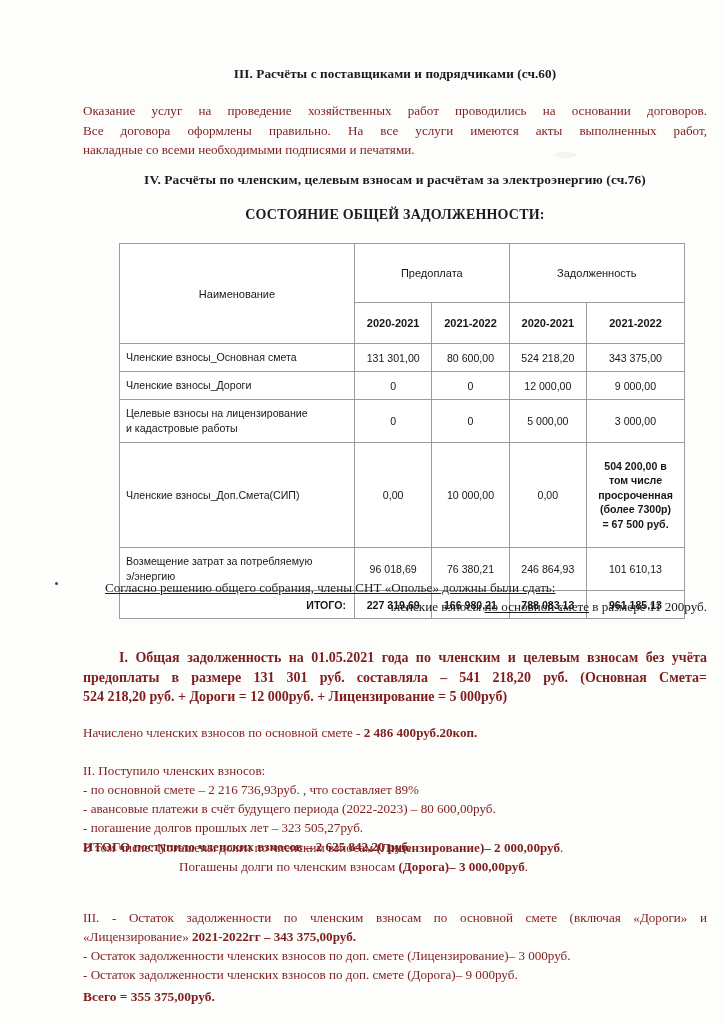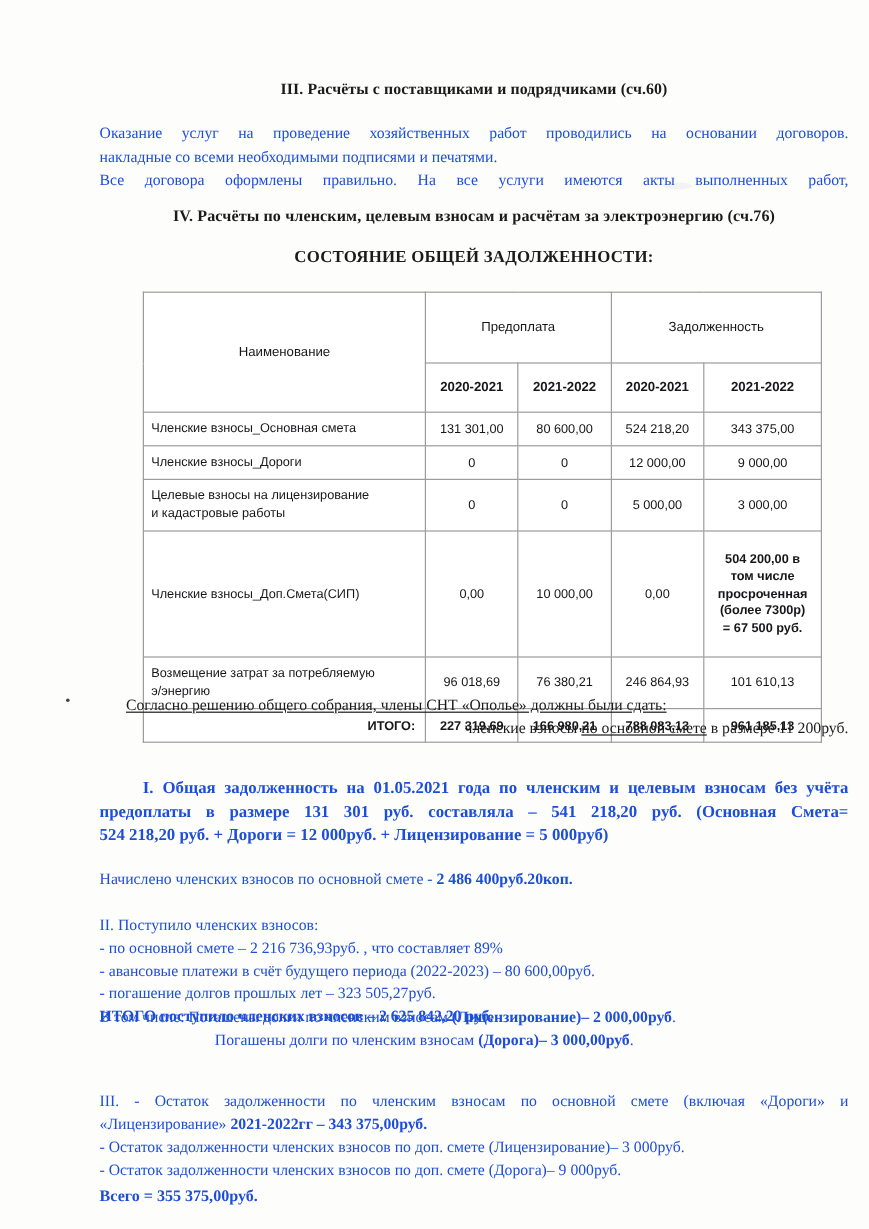--- a/index.html
+++ b/index.html
@@ -55,21 +55,21 @@
     letter-spacing: 0.2px;
     font-family: Liberation Serif, serif;
   }
 
   
   .para {
     position: absolute;
     font-size: 13.1px;
     line-height: 19.5px;
     text-align: justify;
-    color: #1d4ed8;
+    color: #7f1d1d;
   }
   .intro-para {
     left: 50px;
     width: 624px;
     top: 101px;
   }
   .intro-para .ln { display: block; }
   .intro-para .ln.j {
     text-align: justify;
     text-align-last: justify;
@@ -220,22 +220,22 @@
 
 <div class="page">
 
   <div class="smudge" style="left:300px;top:300px;width:40px;height:8px;"></div>
   <div class="smudge" style="left:520px;top:152px;width:24px;height:6px;"></div>
 
   <div class="h-center sect3-title">III. Расчёты с поставщиками и подрядчиками (сч.60)</div>
 
   <div class="para intro-para">
     <span class="ln j">Оказание услуг на проведение хозяйственных работ проводились на основании договоров.</span>
+    <span class="ln j">Все договора оформлены правильно. На все услуги имеются акты выполненных работ,</span>
     <span class="ln">накладные со всеми необходимыми подписями и печатями.</span>
-    <span class="ln j">Все договора оформлены правильно. На все услуги имеются акты выполненных работ,</span>
   </div>
 
   <div class="h-center sect4-title">IV. Расчёты по членским, целевым взносам и расчётам за электроэнергию (сч.76)</div>
 
   <div class="h-center table-caption">СОСТОЯНИЕ ОБЩЕЙ ЗАДОЛЖЕННОСТИ:</div>
 
   <div class="tbl-wrap">
     <table class="state">
       <thead>
         <tr>

